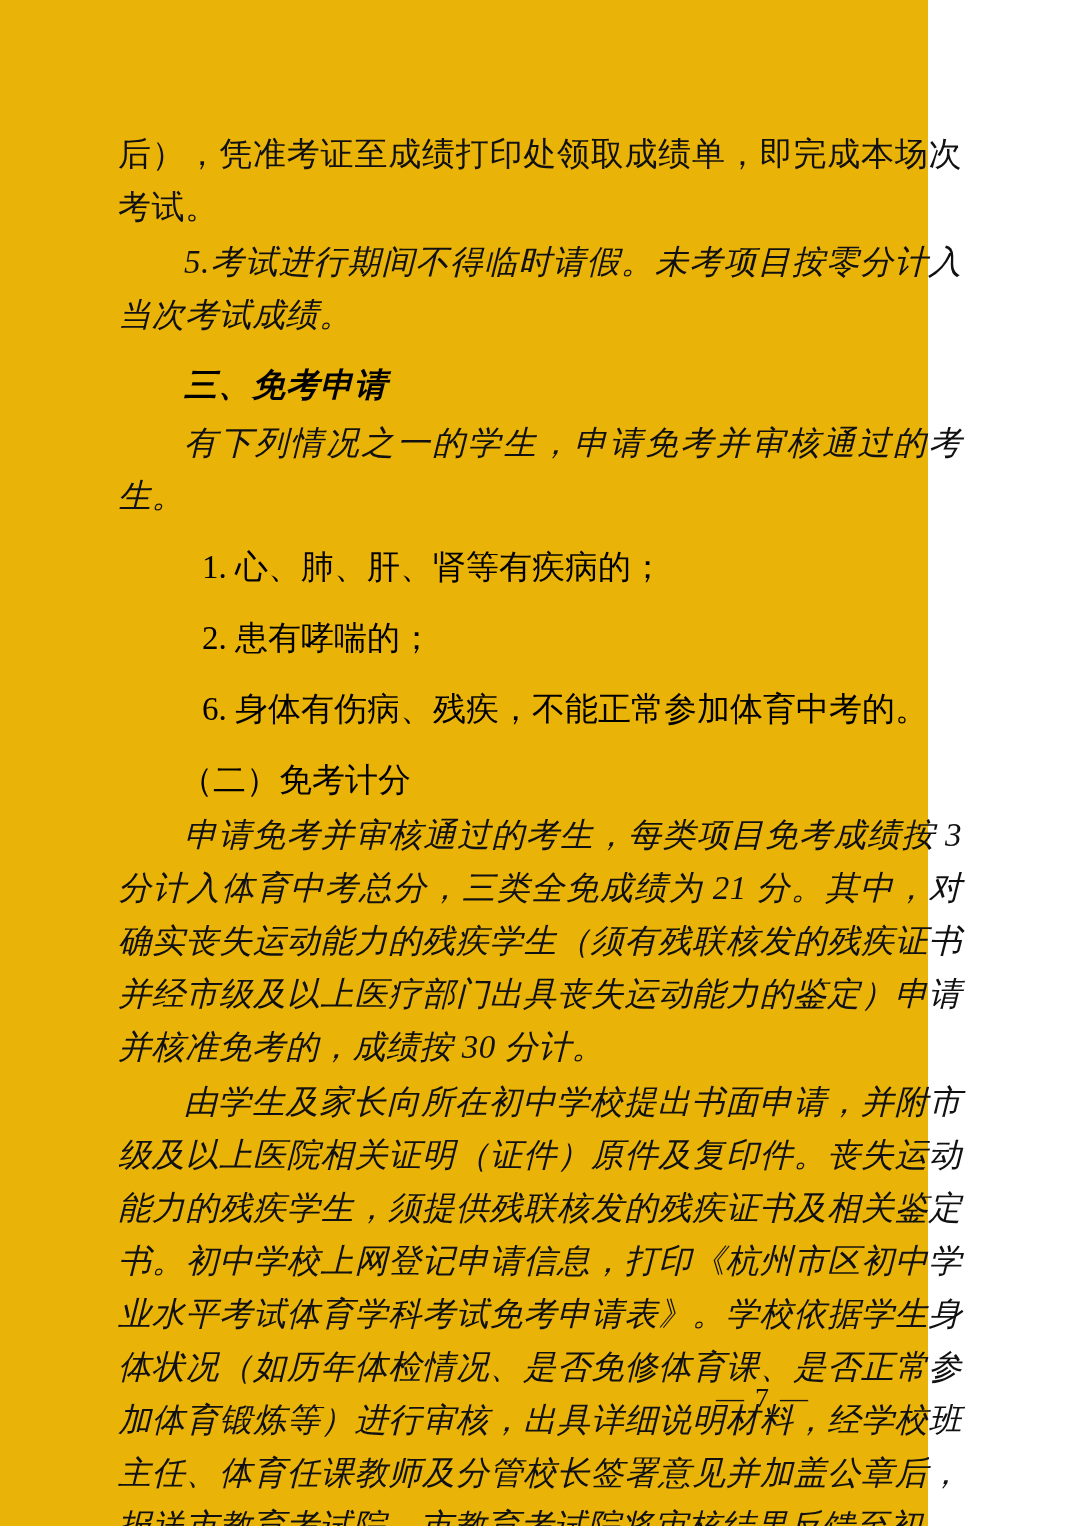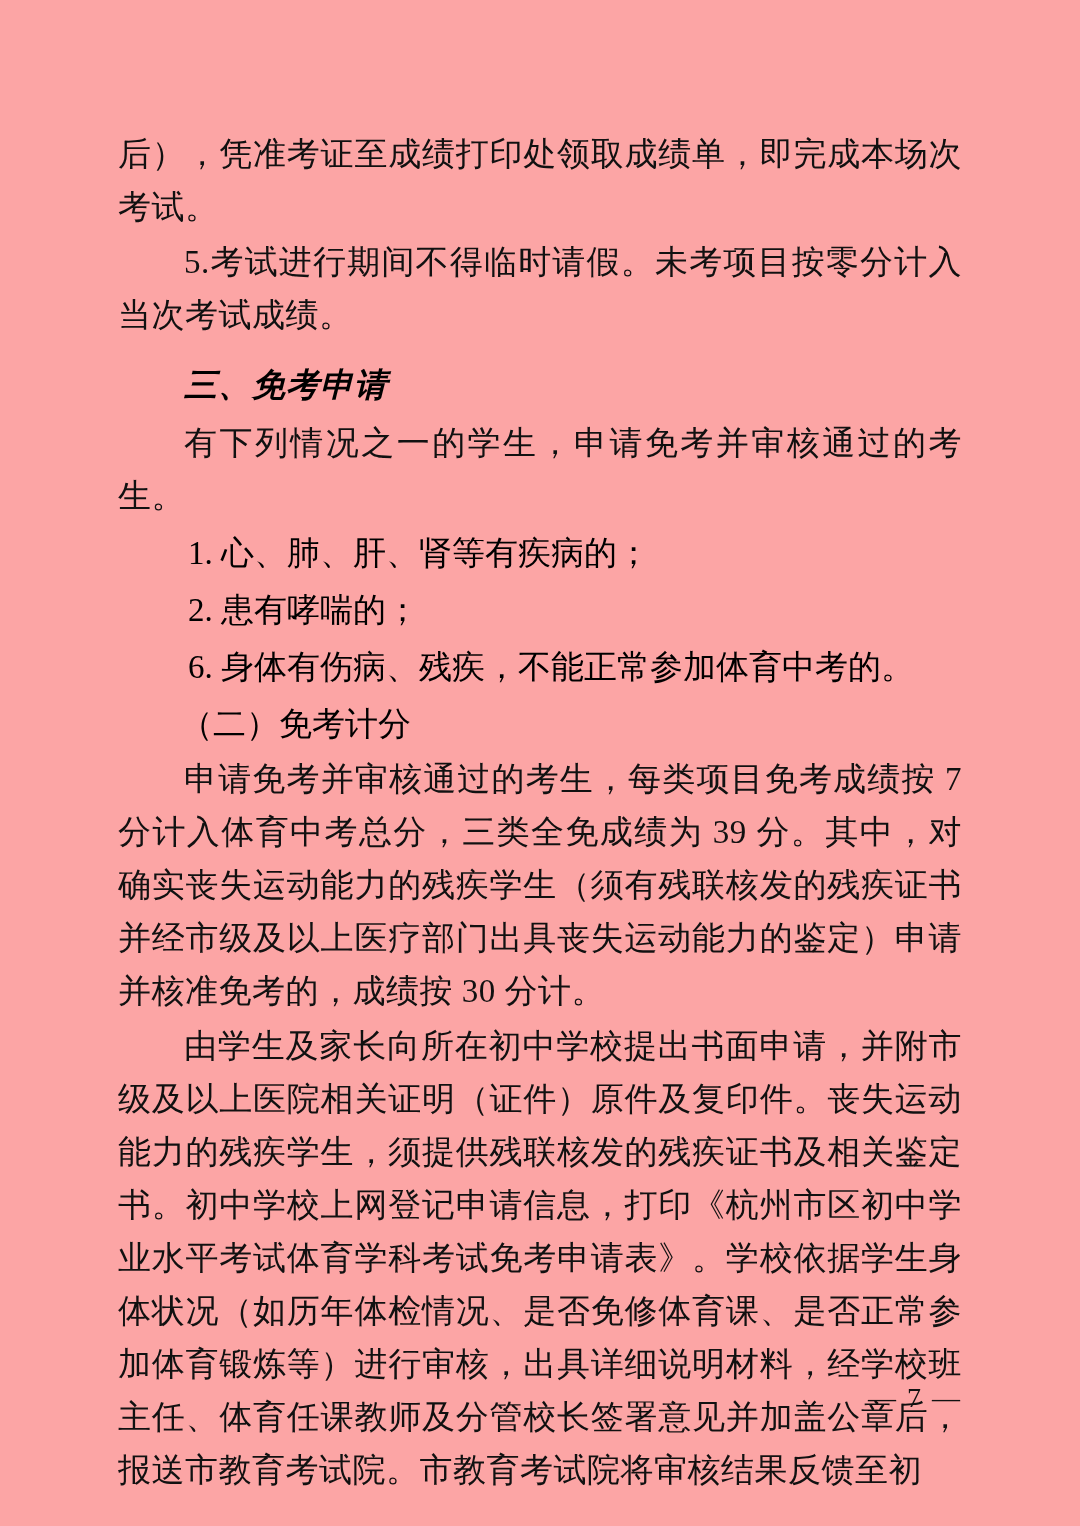--- a/index.html
+++ b/index.html
@@ -12,40 +12,41 @@
     height: 1526px;
     font-family: "Liberation Serif", "DejaVu Serif", serif;
     color: #000000;
     position: relative;
     overflow: hidden;
   }
   .page {
     position: absolute;
     left: 0;
     top: 0;
-    width: 1080px;
+    width: 928px;
     height: 1526px;
-    background: #fca5a5;
+    background: #eab308;
   }
   .content {
     position: absolute;
     left: 118px;
     top: 128px;
     width: 844px;
   }
   .para {
     font-size: 33px;
     line-height: 53px;
     letter-spacing: 0.5px;
     text-align: justify;
     margin: 0 0 2px 0;
     color: #111111;
   }
   .indent {
     text-indent: 66px;
+    font-style: italic;
   }
   .heading {
     font-size: 33px;
     line-height: 53px;
     font-weight: bold;
     font-family: "DejaVu Sans", "Liberation Sans", sans-serif;
     text-indent: 66px;
     margin: 8px 0 6px 0;
     letter-spacing: 1px;
     font-style: italic;
@@ -54,21 +55,21 @@
     font-size: 33px;
     line-height: 53px;
     text-indent: 62px;
     margin: 4px 0 2px 0;
     font-weight: 500;
   }
   .list-item {
     font-size: 33px;
     line-height: 53px;
     text-indent: 66px;
-    margin: 4px;
+    margin: 18px;
   }
   .spacer-sm { height: 6px; }
   .page-number {
     position: absolute;
     right: 118px;
     bottom: 112px;
     font-size: 28px;
     letter-spacing: 2px;
     color: #111111;
     font-family: "Liberation Serif", serif;
@@ -92,21 +93,21 @@
     <p class="para indent">有下列情况之一的学生，申请免考并审核通过的考生。</p>
 
     <p class="list-item">1. 心、肺、肝、肾等有疾病的；</p>
 
     <p class="list-item">2. 患有哮喘的；</p>
 
     <p class="list-item">6. 身体有伤病、残疾，不能正常参加体育中考的。</p>
 
     <p class="subheading">（二）免考计分</p>
 
-    <p class="para indent">申请免考并审核通过的考生，每类项目免考成绩按 7 分计入体育中考总分，三类全免成绩为 39 分。其中，对确实丧失运动能力的残疾学生（须有残联核发的残疾证书并经市级及以上医疗部门出具丧失运动能力的鉴定）申请并核准免考的，成绩按 30 分计。</p>
+    <p class="para indent">申请免考并审核通过的考生，每类项目免考成绩按 3 分计入体育中考总分，三类全免成绩为 21 分。其中，对确实丧失运动能力的残疾学生（须有残联核发的残疾证书并经市级及以上医疗部门出具丧失运动能力的鉴定）申请并核准免考的，成绩按 30 分计。</p>
 
 
     <p class="para indent">由学生及家长向所在初中学校提出书面申请，并附市级及以上医院相关证明（证件）原件及复印件。丧失运动能力的残疾学生，须提供残联核发的残疾证书及相关鉴定书。初中学校上网登记申请信息，打印《杭州市区初中学业水平考试体育学科考试免考申请表》。学校依据学生身体状况（如历年体检情况、是否免修体育课、是否正常参加体育锻炼等）进行审核，出具详细说明材料，经学校班主任、体育任课教师及分管校长签署意见并加盖公章后，报送市教育考试院。市教育考试院将审核结果反馈至初</p>
 
   </div>
 
   <div class="page-number">— 7 —</div>
 </div>
 
 </body></html>

